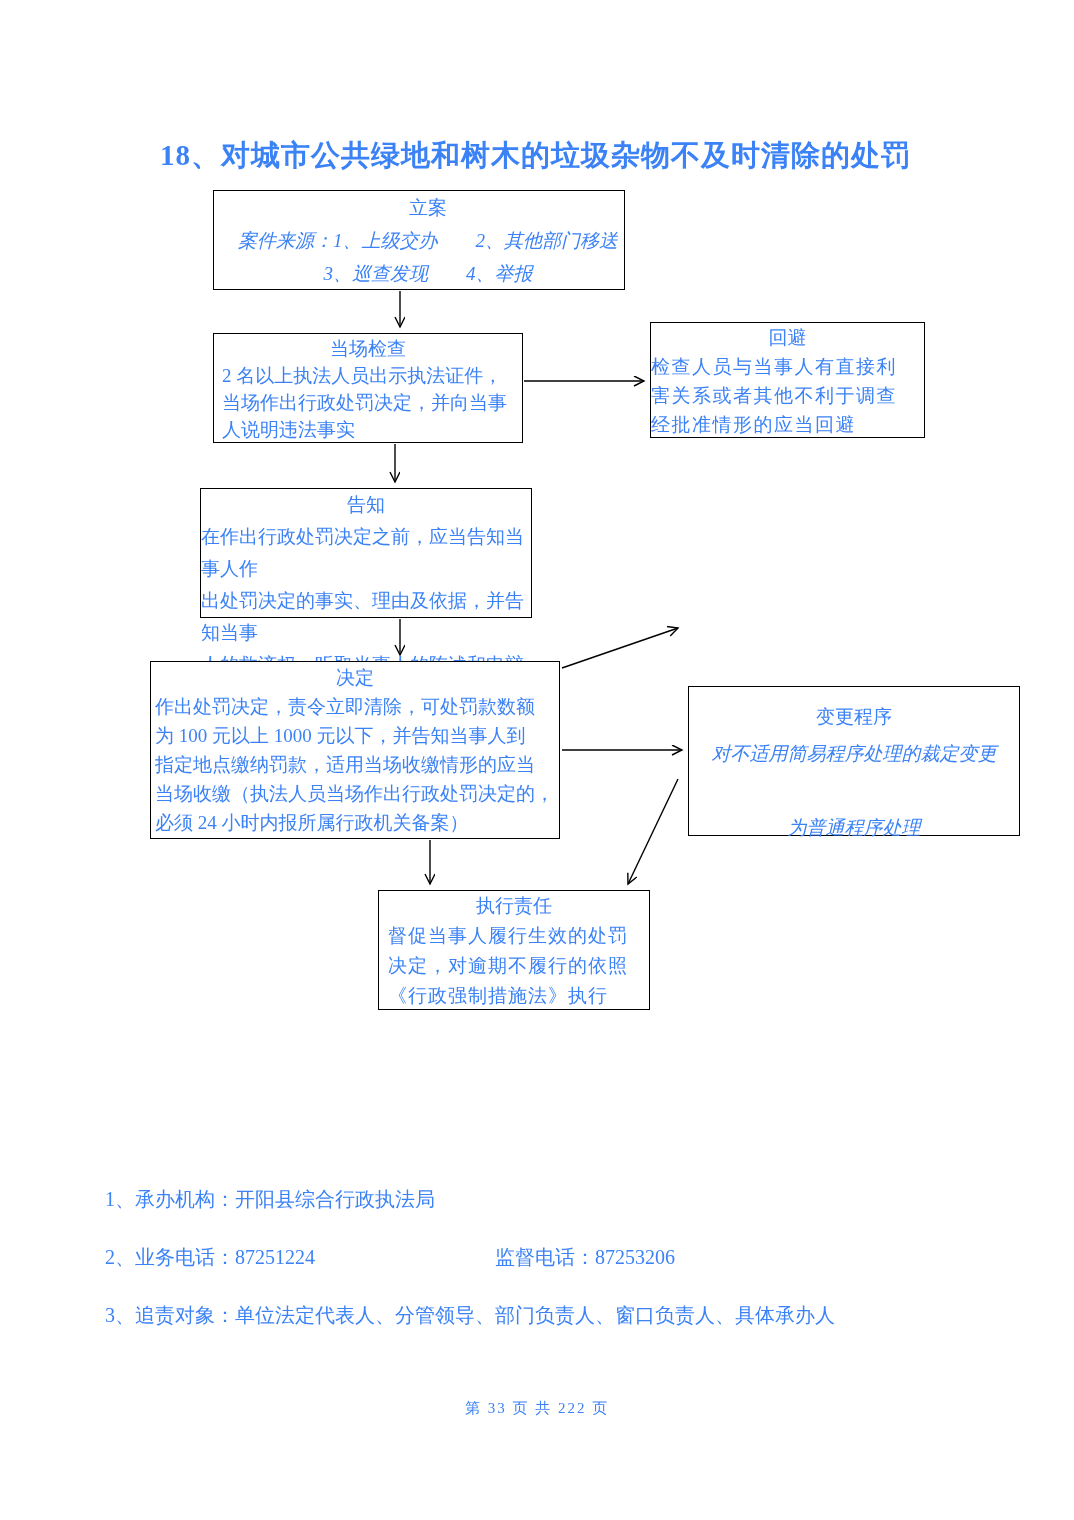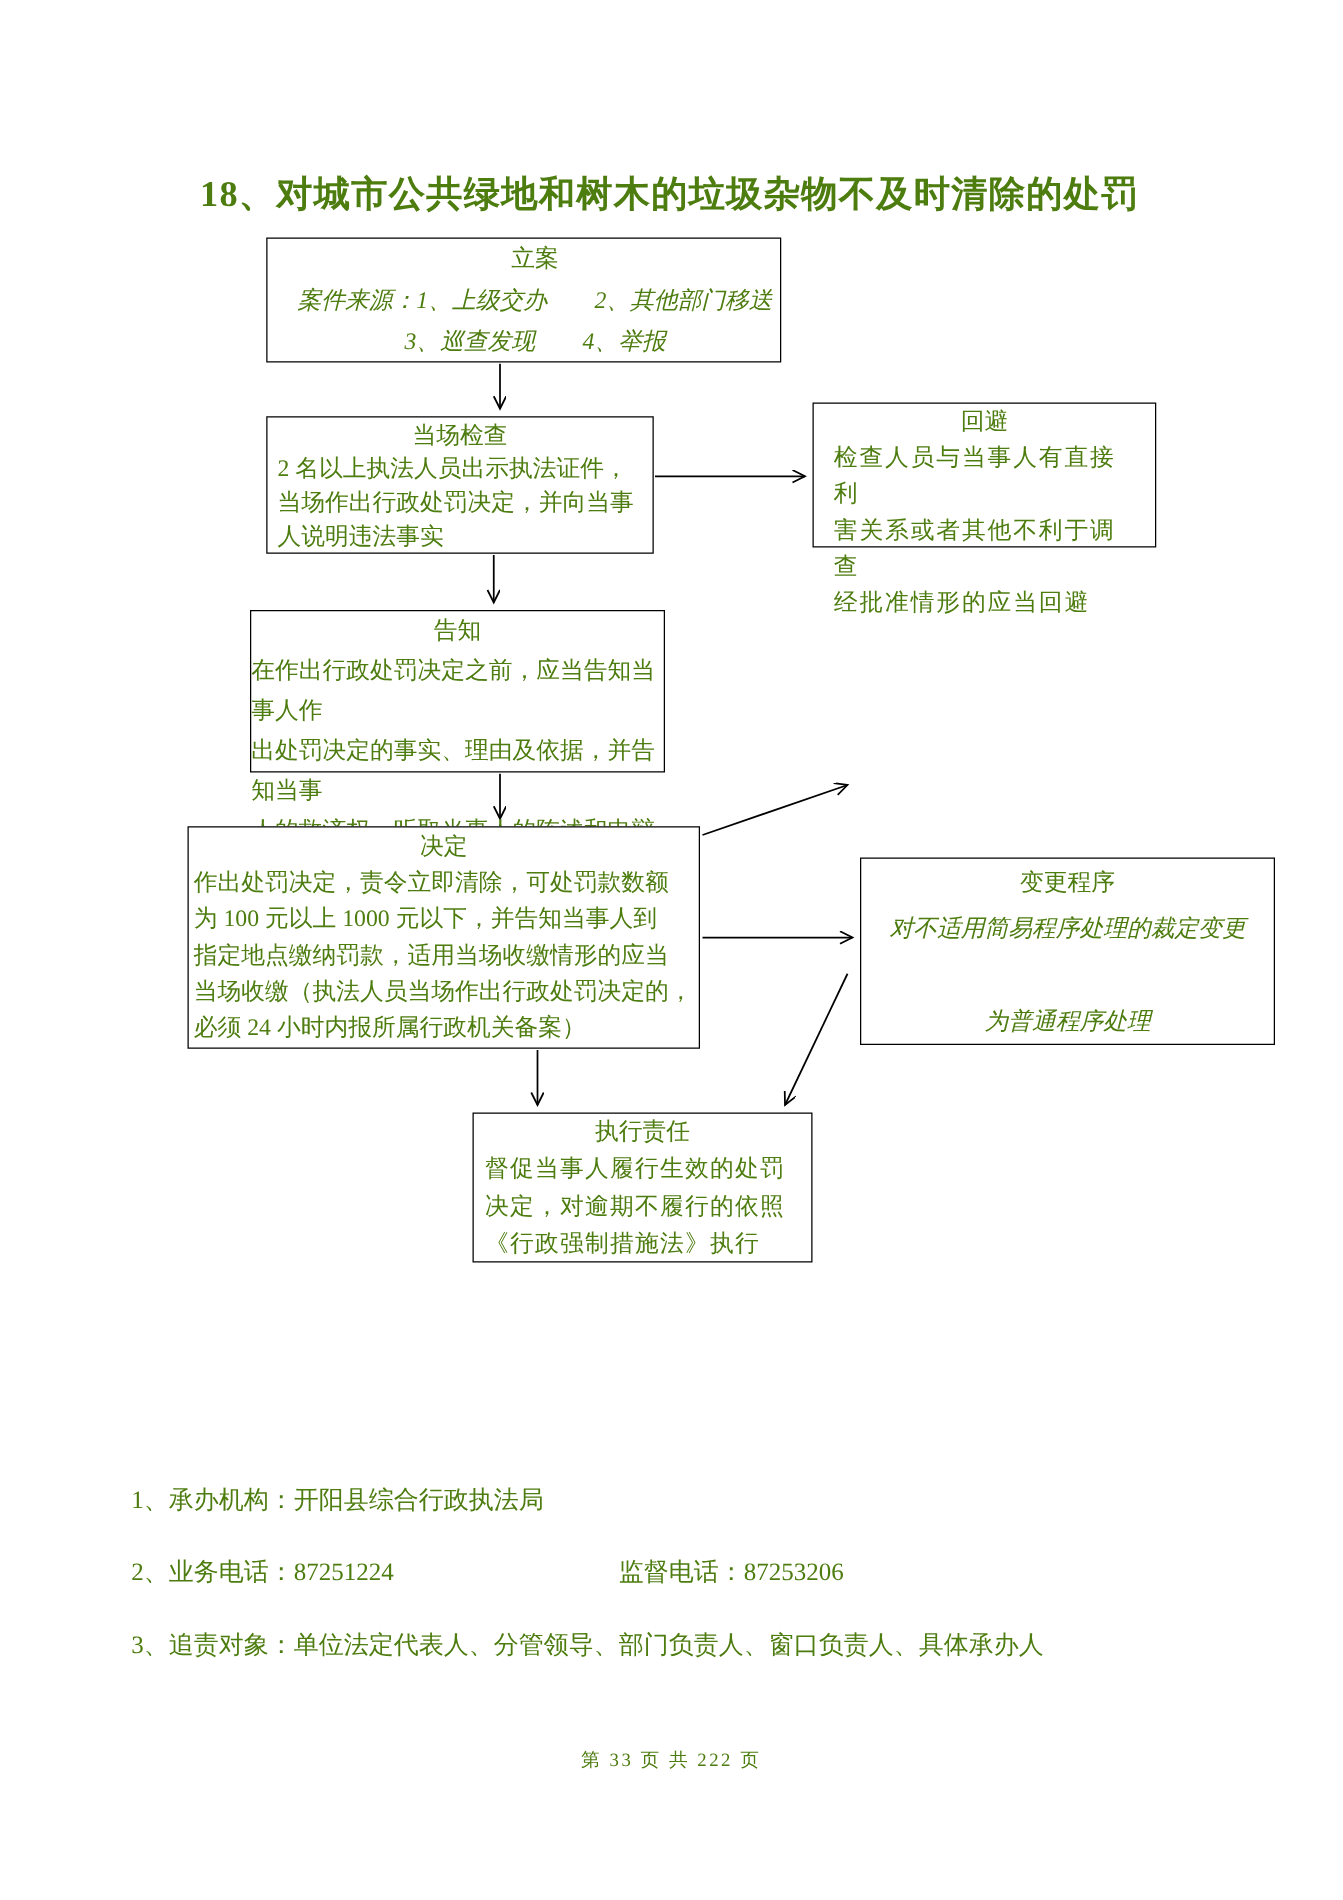--- a/index.html
+++ b/index.html
@@ -5,21 +5,21 @@
   html, body {
     margin: 0;
     padding: 0;
     background: #ffffff;
   }
   .page {
     position: relative;
     width: 1074px;
     height: 1520px;
     background: #ffffff;
-    color: #4d7c0f;
+    color: #3b82f6;
     font-family: "Liberation Serif", "DejaVu Serif", serif;
     overflow: hidden;
   }
   .doc-title {
     position: absolute;
     left: 160px;
     top: 136px;
     font-size: 29px;
     font-weight: bold;
     letter-spacing: 1px;
@@ -49,30 +49,30 @@
   .fbox .b {
     white-space: pre-line;
   }
   .center { text-align: center; font-style: italic; }
 
   
   .b1 { left: 213px; top: 190px; width: 412px; height: 100px; line-height: 33px; }
   
   .b2 { left: 213px; top: 333px; width: 310px; height: 110px; line-height: 27px; padding: 1px 8px; }
   
-  .b3 { left: 650px; top: 322px; width: 275px; height: 116px; line-height: 29px; padding: 0 16px; }
+  .b3 { left: 650px; top: 322px; width: 275px; height: 116px; line-height: 29px; padding: 0 0; }
   .b3 .b { letter-spacing: 1.5px; }
   
   .b4 { left: 200px; top: 488px; width: 332px; height: 130px; line-height: 32px; padding: 0 0; }
   
   .b5 { left: 150px; top: 661px; width: 410px; height: 178px; line-height: 29px; padding: 1px 4px; }
   
   .b6 { left: 685px; top: 608px; width: 155px; height: 58px; line-height: 28px; padding: 0 9px; }
   
-  .b7 { left: 688px; top: 686px; width: 332px; height: 150px; line-height: 37px; padding: 1px 4px; }
+  .b7 { left: 688px; top: 686px; width: 332px; height: 150px; line-height: 37px; padding: 11px 4px; }
   
   .b8 { left: 378px; top: 890px; width: 272px; height: 120px; line-height: 30px; padding: 0 9px; }
   .b8 .b { letter-spacing: 1px; }
 
   .notes {
     position: absolute;
     left: 0; top: 0;
     width: 1074px;
     font-size: 20px;
     z-index: 2;

